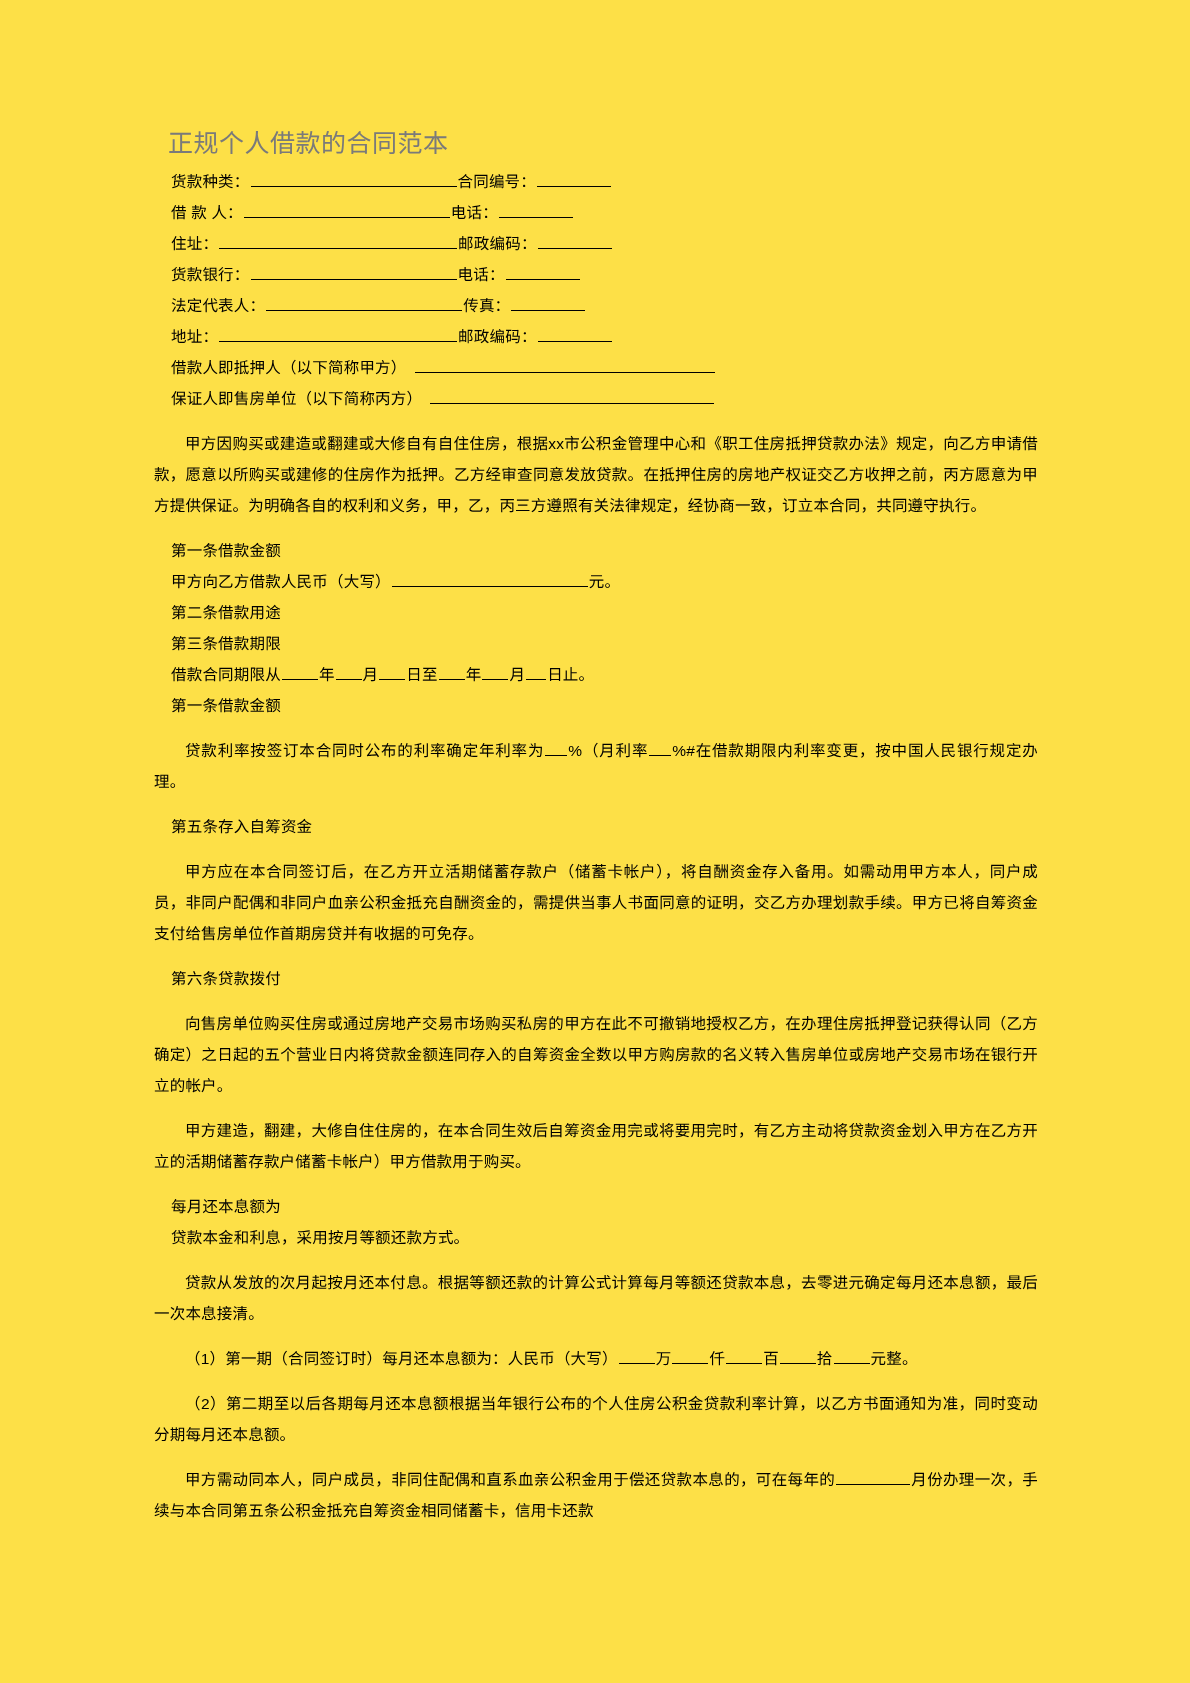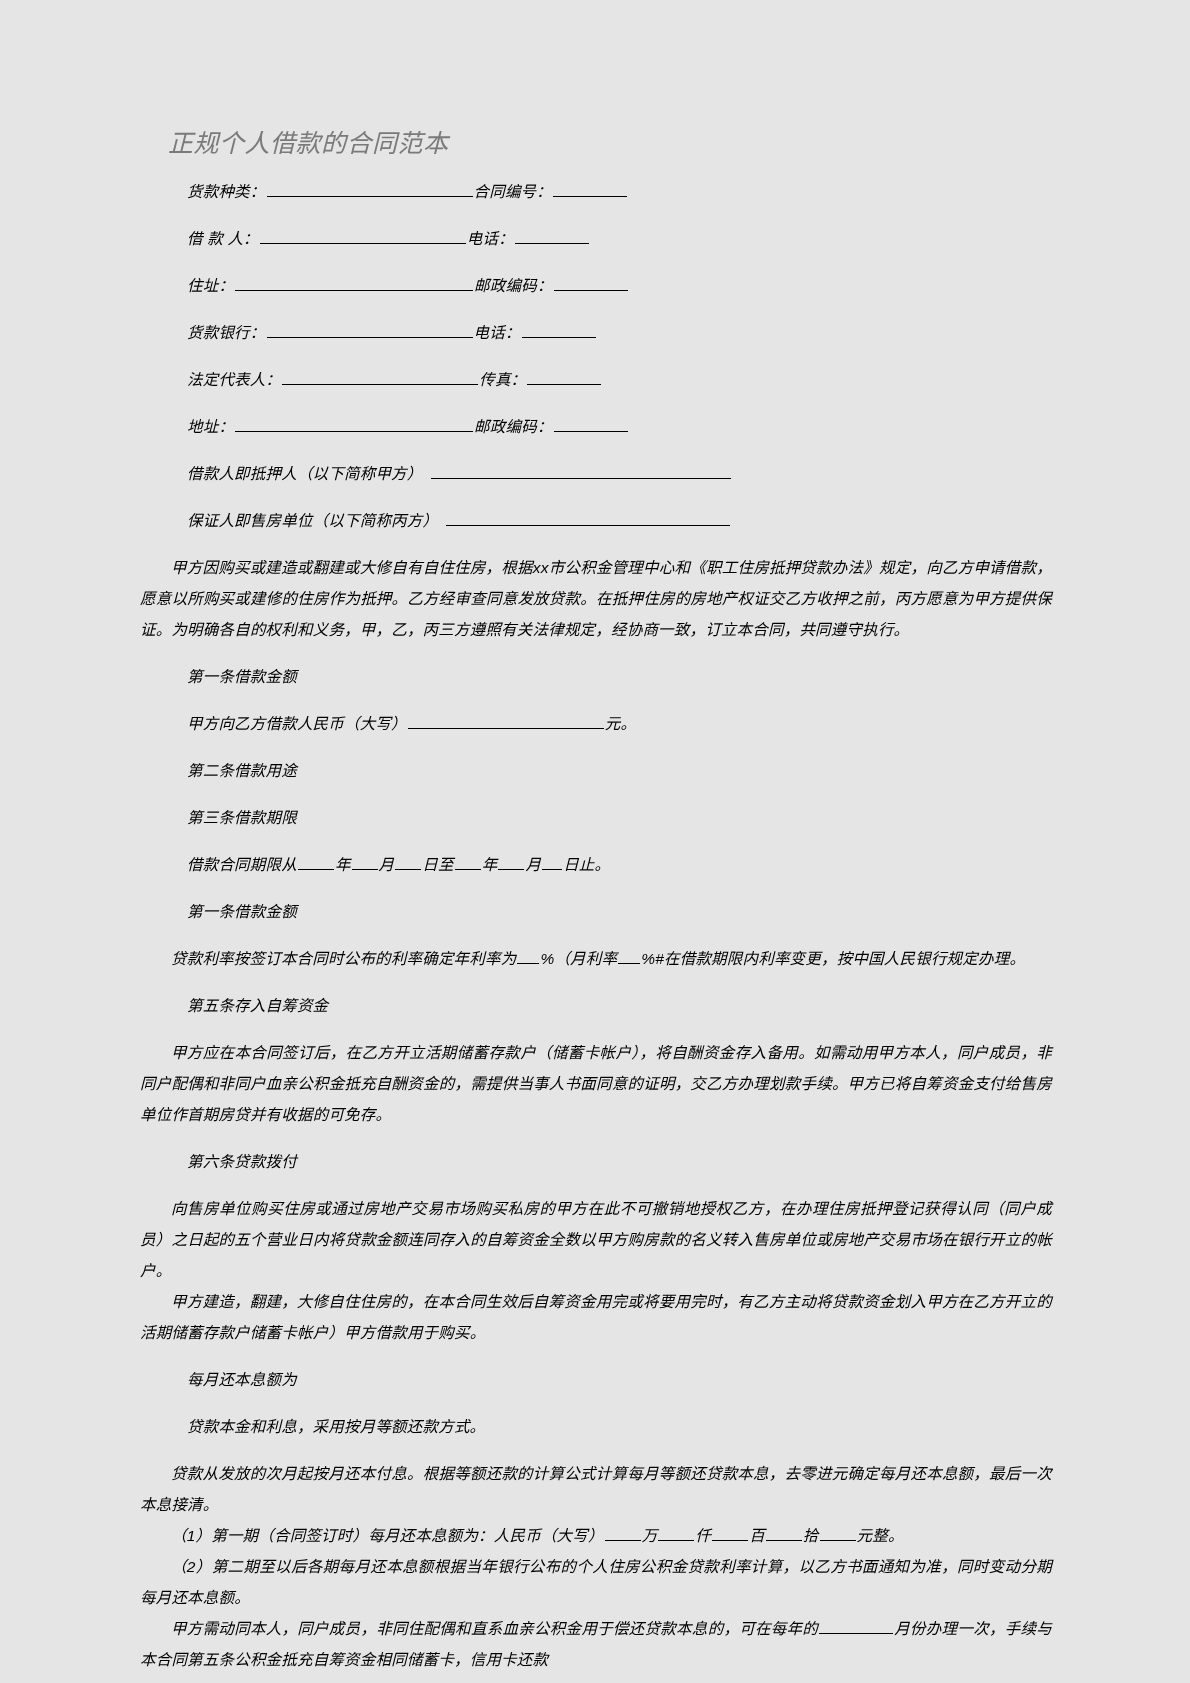--- a/index.html
+++ b/index.html
@@ -10,24 +10,23 @@
   }
   body {
     font-family: "Liberation Sans", "DejaVu Sans", sans-serif;
     color: #000000;
   }
   .page {
     position: relative;
     width: 1190px;
     height: 1683px;
     margin: 0 auto;
-    background: #e5e5e5;
+    background: #fde047;
     box-sizing: border-box;
     overflow: hidden;
-    font-style: italic;
   }
   .content {
     position: absolute;
     left: 140px;
     top: 126px;
     width: 912px;
   }
 
   
   .doc-title {
@@ -40,32 +39,32 @@
     margin: 0 0 6px 28px;
     white-space: nowrap;
   }
 
   
   .para {
     font-size: 15.5px;
     line-height: 31px;
     text-align: justify;
     text-justify: inter-ideograph;
-    margin: 0;
+    margin: 14px;
     letter-spacing: 0.2px;
   }
   
   .para.indent {
     text-indent: 2em;
   }
   
   .line {
     font-size: 15.5px;
     line-height: 31px;
-    margin: 16px;
+    margin: 0;
     padding-left: 31px;
     white-space: nowrap;
     letter-spacing: 0.2px;
   }
 
   
   .u {
     display: inline-block;
     border-bottom: 1.4px solid #000;
     height: 0.95em;
@@ -131,21 +130,21 @@
       <span>借款合同期限从</span><span class="u u-s"></span><span>年</span><span class="u u-xs"></span><span>月</span><span class="u u-xs"></span><span>日至</span><span class="u u-xs"></span><span>年</span><span class="u u-xs"></span><span>月</span><span class="u u-xs" style="width:20px"></span><span>日止。</span>
     </div>
 
     <div class="line">第一条借款金额</div>
     <p class="para indent"><span>贷款利率按签订本合同时公布的利率确定年利率为</span><span class="u u-xs" style="width:22px"></span><span>%（月利率</span><span class="u u-xs" style="width:22px"></span><span>%#在借款期限内利率变更，按中国人民银行规定办理。</span></p>
 
     <div class="line">第五条存入自筹资金</div>
     <p class="para indent">甲方应在本合同签订后，在乙方开立活期储蓄存款户（储蓄卡帐户），将自酬资金存入备用。如需动用甲方本人，同户成员，非同户配偶和非同户血亲公积金抵充自酬资金的，需提供当事人书面同意的证明，交乙方办理划款手续。甲方已将自筹资金支付给售房单位作首期房贷并有收据的可免存。</p>
 
     <div class="line">第六条贷款拨付</div>
-    <p class="para indent">向售房单位购买住房或通过房地产交易市场购买私房的甲方在此不可撤销地授权乙方，在办理住房抵押登记获得认同（同户成员）之日起的五个营业日内将贷款金额连同存入的自筹资金全数以甲方购房款的名义转入售房单位或房地产交易市场在银行开立的帐户。</p>
+    <p class="para indent">向售房单位购买住房或通过房地产交易市场购买私房的甲方在此不可撤销地授权乙方，在办理住房抵押登记获得认同（乙方确定）之日起的五个营业日内将贷款金额连同存入的自筹资金全数以甲方购房款的名义转入售房单位或房地产交易市场在银行开立的帐户。</p>
     <p class="para indent">甲方建造，翻建，大修自住住房的，在本合同生效后自筹资金用完或将要用完时，有乙方主动将贷款资金划入甲方在乙方开立的活期储蓄存款户储蓄卡帐户）甲方借款用于购买。</p>
 
     <div class="line">每月还本息额为</div>
     <div class="line">贷款本金和利息，采用按月等额还款方式。</div>
     <p class="para indent">贷款从发放的次月起按月还本付息。根据等额还款的计算公式计算每月等额还贷款本息，去零进元确定每月还本息额，最后一次本息接清。</p>
     <p class="para indent"><span>（1）第一期（合同签订时）每月还本息额为：人民币（大写）</span><span class="u u-s"></span><span>万</span><span class="u u-s"></span><span>仟</span><span class="u u-s"></span><span>百</span><span class="u u-s"></span><span>拾</span><span class="u u-s"></span><span>元整。</span></p>
     <p class="para indent">（2）第二期至以后各期每月还本息额根据当年银行公布的个人住房公积金贷款利率计算，以乙方书面通知为准，同时变动分期每月还本息额。</p>
     <p class="para indent"><span>甲方需动同本人，同户成员，非同住配偶和直系血亲公积金用于偿还贷款本息的，可在每年的</span><span class="u u-l"></span><span>月份办理一次，手续与本合同第五条公积金抵充自筹资金相同储蓄卡，信用卡还款</span></p>
 
   </div>

